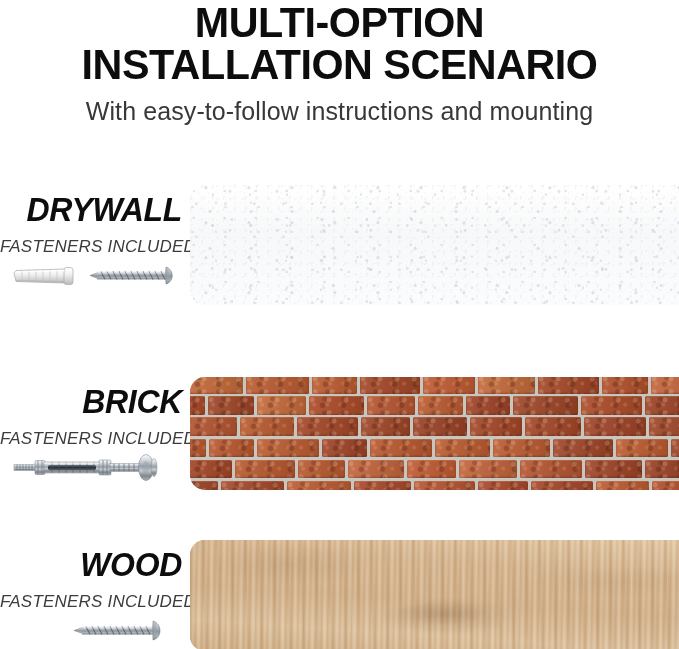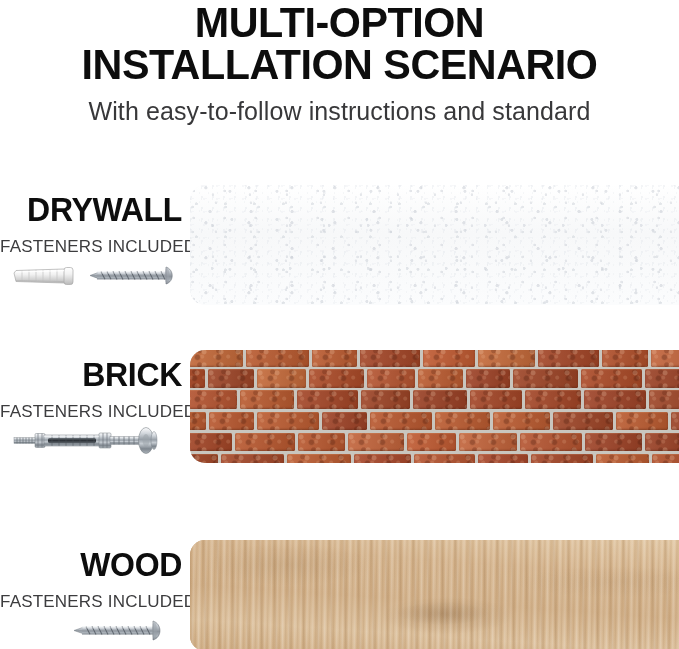--- a/index.html
+++ b/index.html
@@ -39,23 +39,24 @@
     padding:0 24px;
     letter-spacing:0.1px;
   }
   .subtitle .s1,.subtitle .s2{display:block;}
 
   
   .row{
     position:absolute;
     left:0; right:0;
     height:122px;
+    font-style:italic;
   }
   #row-drywall{ top:183px; }
-  #row-brick  { top:348px;padding-left:36px; }
+  #row-brick  { top:375px;padding-left:36px; }
   #row-wood   { top:538px; }
 
   .row-left{
     position:absolute;
     left:0; top:0;
     width:186px;
     height:122px;
     text-align:right;
   }
   .mat-label{
@@ -183,21 +184,21 @@
 </style>
 </head>
 <body>
 
 <div class="header">
   <h1 class="title">
     <span class="l1">MULTI-OPTION</span>
     <span class="l2">INSTALLATION SCENARIO</span>
   </h1>
   <p class="subtitle">
-    <span class="s1">With easy-to-follow instructions and standard</span>
+    <span class="s1">With easy-to-follow instructions and mounting</span>
   </p>
 </div>
 
 <div class="row" id="row-drywall">
   <div class="row-left">
     <div class="mat-label">DRYWALL</div>
     <div class="fasteners">FASTENERS INCLUDED</div>
     <div class="hw-strip">
       <svg width="182" height="46" viewBox="0 0 182 46">
         <defs>

